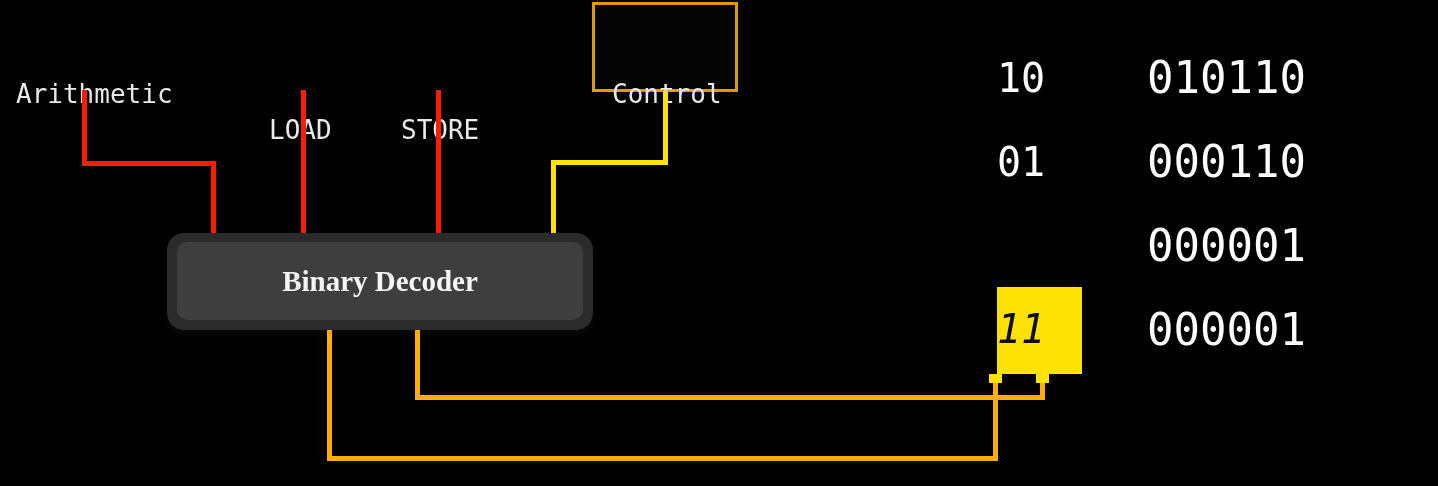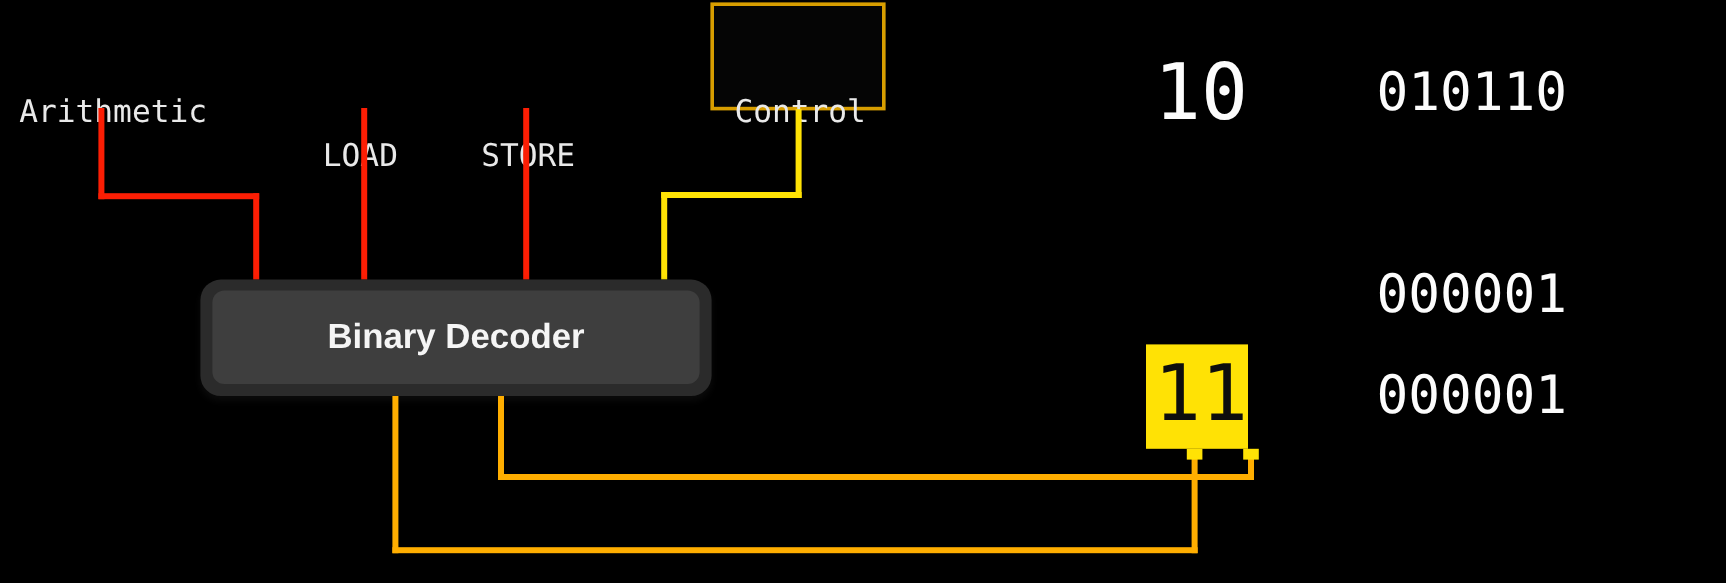--- a/index.html
+++ b/index.html
@@ -23,36 +23,36 @@
   .cf-box .mlabel{position:absolute;left:17px;top:9px;}
 
   
   .decoder{position:absolute;left:167px;top:233px;width:426px;height:97px;
            background:var(--decoder_outer);border-radius:17px;
            box-shadow:0 4px 6px rgba(20,20,20,.55);}
   .decoder .inner{position:absolute;left:10px;top:9px;right:10px;bottom:10px;
            background:var(--decoder_inner);border-radius:10px;}
   .decoder .dlabel{position:absolute;left:0;right:0;top:0;bottom:0;display:flex;
            align-items:center;justify-content:center;color:#f5f5f5;
-           font-family:Liberation Sans, sans-serif;font-weight:bold;font-size:29px;}
+           font-family:Liberation Serif, serif;font-weight:bold;font-size:29px;}
 
   
   .wire{position:absolute;}
   .wire.red{background:var(--wire_red);}
   .wire.yellow{background:var(--wire_yellow);}
   .wire.orange{background:var(--wire_orange);}
 
   
   .oprow{position:absolute;left:0;width:100%;height:84px;}
-  .code-cell{position:absolute;left:955px;width:85px;height:84px;line-height:84px;
-             text-align:right;font-size:65px;color:var(--digit_text);}
+  .code-cell{position:absolute;left:997px;width:85px;height:84px;line-height:84px;
+             text-align:left;font-size:40px;color:var(--digit_text);}
   .bits-cell{position:absolute;left:1147px;height:84px;line-height:84px;
              font-size:44px;color:var(--digit_text);white-space:pre;}
   .code-cell.hl{background:var(--highlight_bg);color:var(--highlight_text);
-                top:-1px;height:87px;}
+                top:-1px;height:87px;font-style:italic;}
   .stub{position:absolute;width:13px;height:9px;background:var(--highlight_bg);}
 </style>
 </head>
 <body>
 
 <div class="stage">
 
   <div class="mlabel" style="left:16px;top:14px;">
     <span>Arithmetic</span>
   </div>
@@ -93,20 +93,22 @@
 
   <div class="stub" style="left:989px;top:374px;"></div>
   <div class="stub" style="left:1036px;top:374px;"></div>
 
   <div>
     <div class="oprow" style="top:36px;">
       <div class="code-cell">10</div>
       <div class="bits-cell">010110</div>
     </div>
     <div class="oprow" style="top:120px;">
+      <div class="code-cell">01</div>
+      <div class="bits-cell">000110</div>
     </div>
     <div class="oprow" style="top:204px;">
       <div class="bits-cell">000001</div>
     </div>
     <div class="oprow" style="top:288px;">
       <div class="code-cell hl">11</div>
       <div class="bits-cell">000001</div>
     </div>
   </div>
 

